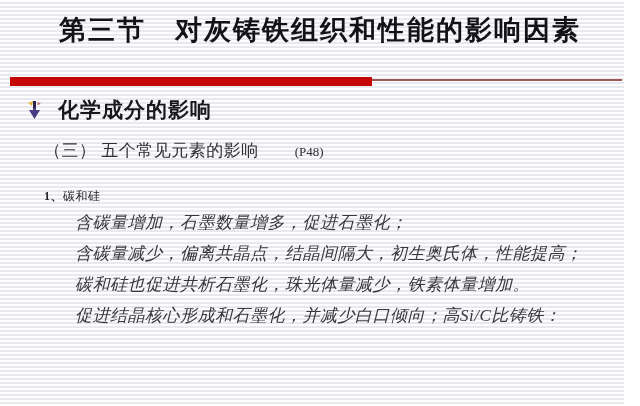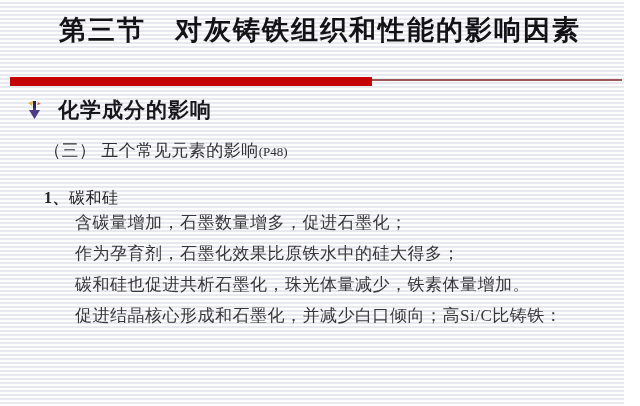--- a/index.html
+++ b/index.html
@@ -63,43 +63,45 @@
   .subsection {
     position: absolute;
     left: 44px; top: 139px;
     font-size: 17px;
     color: #2e2e33;
     letter-spacing: 0.5px;
   }
   .subsection .ref {
     font-size: 13px;
     letter-spacing: 0;
+    margin-left: 36px;
   }
   .item-heading {
     position: absolute;
     left: 44px; top: 188px;
-    font-size: 16px;
+    font-size: 12px;
     color: #252529;
     letter-spacing: 0.5px;
   }
   .item-heading .num { font-weight: 700; }
   .body-block {
     position: absolute;
     left: 75px; top: 207px;
     width: 560px;
   }
   .body-block p {
     margin: 0;
     height: 31px;
     display: flex;
     align-items: center;
     font-size: 17px;
     color: #36363b;
     letter-spacing: 0.5px;
     white-space: nowrap;
+    font-style: italic;
   }
   .watermark {
     position: absolute;
     left: 496px; top: 366px;
     display: flex;
     align-items: center;
     opacity: 0.85;
   }
   .watermark-logo { width: 25px; height: 25px; margin-right: 7px; flex: 0 0 auto; }
   .watermark-text {
@@ -134,19 +136,19 @@
   <div class="subsection">
     <span>（三） 五个常见元素的影响</span><span class="ref">(P48)</span>
   </div>
 
   <div class="item-heading">
     <span class="num">1、</span><span>碳和硅</span>
   </div>
 
   <div class="body-block">
     <p>含碳量增加，石墨数量增多，促进石墨化；</p>
-    <p>作为孕育剂，石墨化效果比原铁水中的硅大得多；</p>
+    <p>含碳量减少，偏离共晶点，结晶间隔大，初生奥氏体，性能提高；</p>
     <p>碳和硅也促进共析石墨化，珠光体量减少，铁素体量增加。</p>
     <p>促进结晶核心形成和石墨化，并减少白口倾向；高Si/C比铸铁：</p>
   </div>
 
 
 </div>
 
 </body></html>

